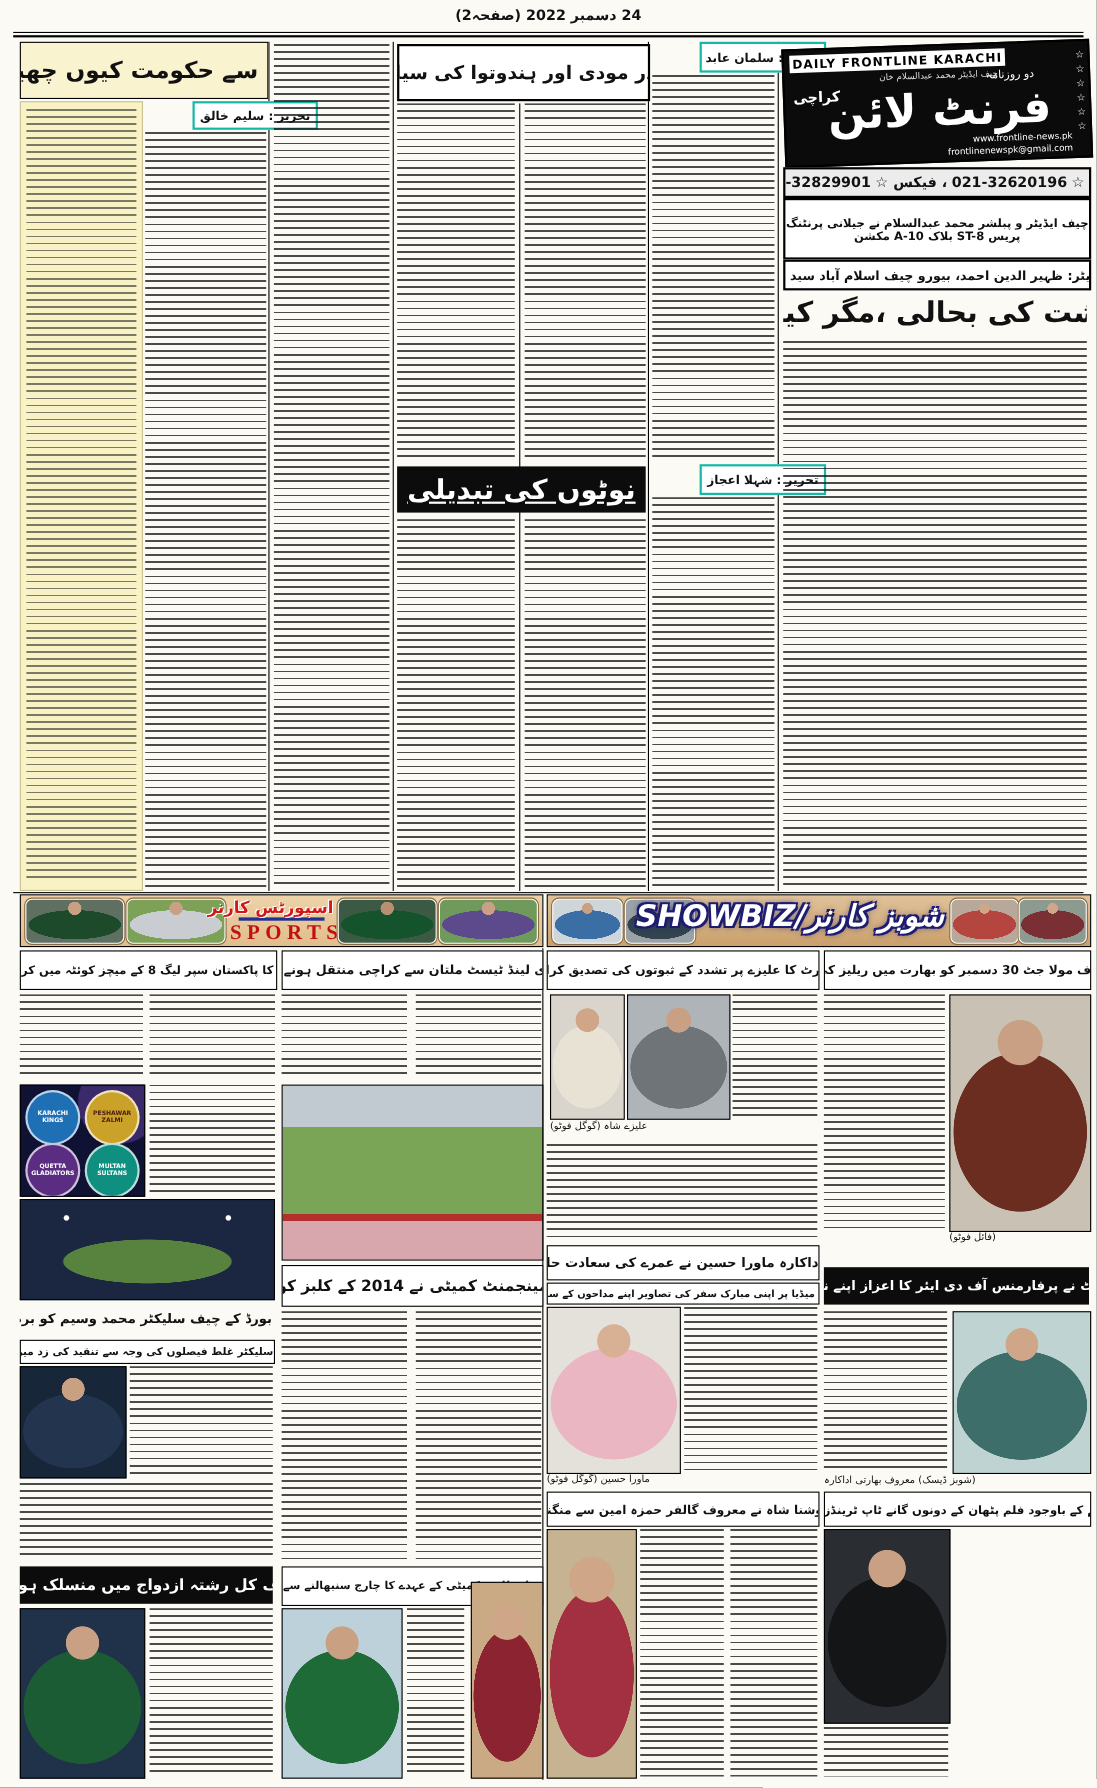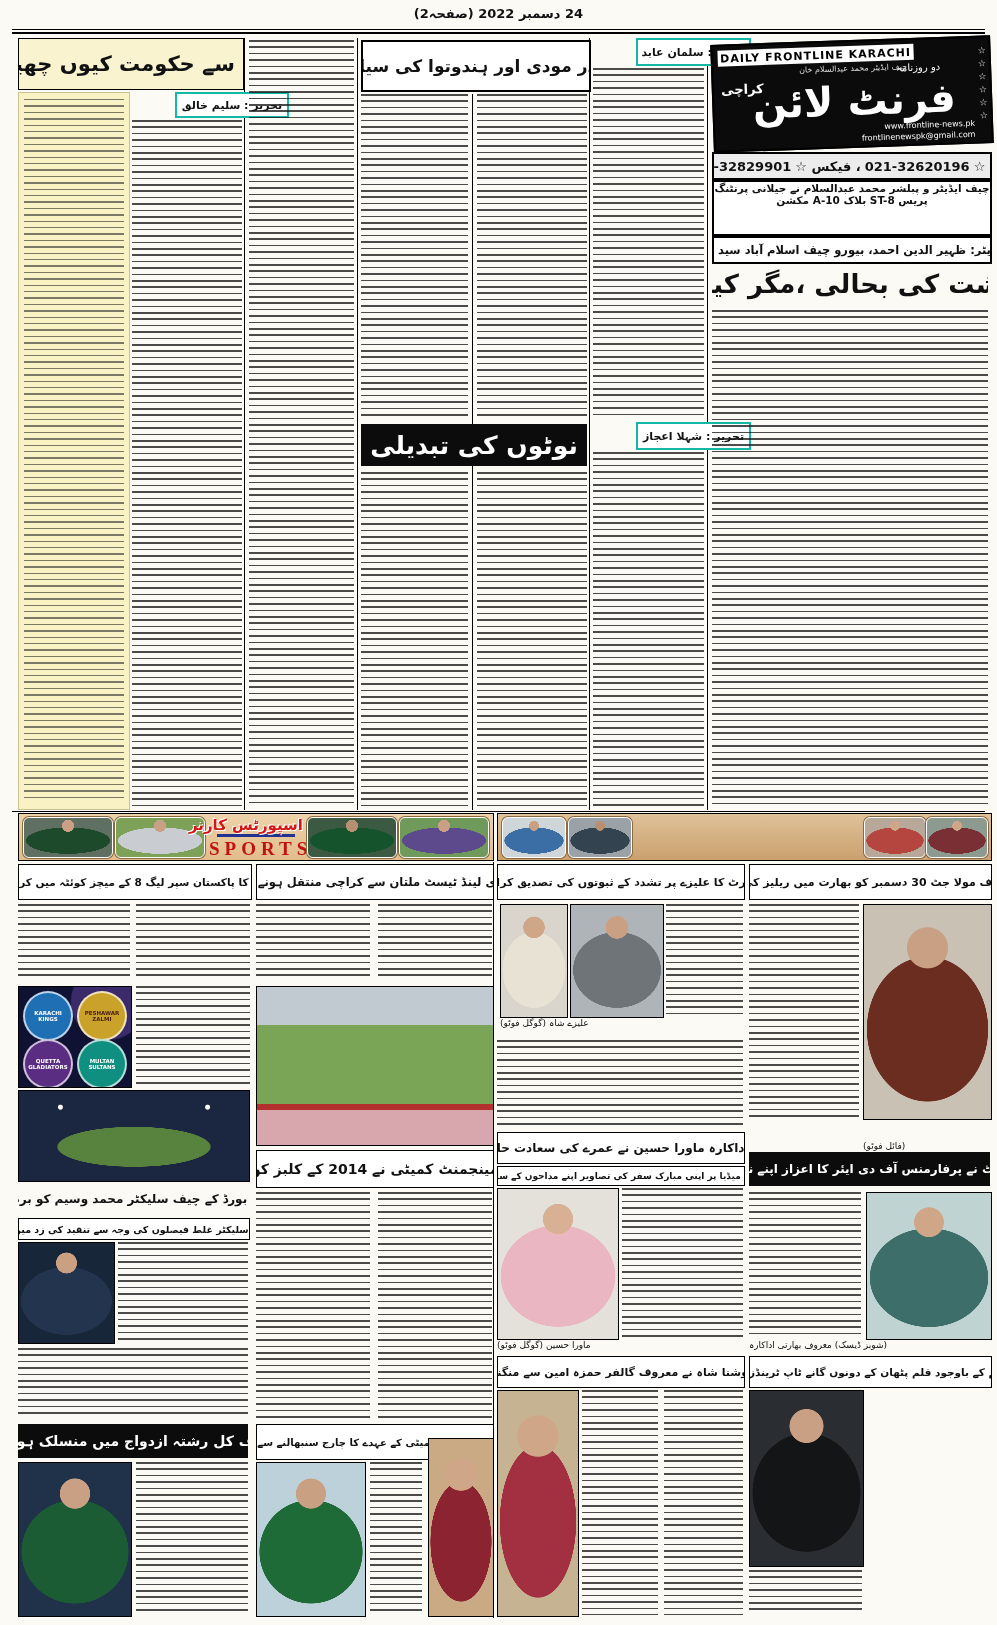--- a/index.html
+++ b/index.html
@@ -60,21 +60,21 @@
   </div>
   <div class="abs byline ur" style="left:132px;top:92px;width:110px;height:22px;">تحریر : سلیم خالق</div>
   <div class="abs sim" style="left:132px;top:120px;width:110px;height:688px;"></div>
 
   <div class="abs sim" style="left:249px;top:40px;width:105px;height:768px;"></div>
 
   <div class="abs hl ur box" style="left:361px;top:40px;width:226px;height:48px;font-size:17px;">نریندر مودی اور ہندوتوا کی سیاست</div>
   <div class="abs sim" style="left:361px;top:94px;width:107px;height:324px;"></div>
   <div class="abs sim" style="left:477px;top:94px;width:110px;height:324px;"></div>
 
-  <div class="abs hl ur inv" style="left:361px;top:424px;width:226px;height:42px;font-size:25px;">نوٹوں کی تبدیلی</div>
+  <div class="abs hl ur inv" style="left:361px;top:424px;width:226px;height:42px;font-size:25px;text-decoration:underline;">نوٹوں کی تبدیلی</div>
   <div class="abs sim" style="left:361px;top:472px;width:107px;height:336px;"></div>
   <div class="abs sim" style="left:477px;top:472px;width:110px;height:336px;"></div>
 
   <div class="abs byline ur" style="left:593px;top:38px;width:111px;height:24px;">تحریر : سلمان عابد</div>
   <div class="abs sim" style="left:593px;top:68px;width:111px;height:348px;"></div>
   <div class="abs byline ur" style="left:593px;top:422px;width:111px;height:24px;">تحریر : شہلا اعجاز</div>
   <div class="abs sim" style="left:593px;top:452px;width:111px;height:356px;"></div>
 
   <div class="abs mast" style="left:712px;top:40px;width:276px;height:104px;">
     <div class="abs" style="left:5px;top:4px;width:196px;height:16px;background:#fff;color:#000;
@@ -91,21 +91,21 @@
 
   <div class="abs ur" style="left:712px;top:152px;width:276px;height:24px;border:2px solid #000;background:#ececec;
        display:flex;align-items:center;justify-content:center;gap:4px;font-weight:bold;font-size:13px;white-space:nowrap;overflow:hidden;">
     <span>فون ☆</span>
     <span dir="ltr">021-32620196</span>
     <span>، فیکس ☆</span>
     <span dir="ltr">021-32829901</span>
   </div>
 
   <div class="abs ur" style="left:712px;top:180px;width:276px;height:52px;border:2px solid #000;background:#fff;
-       font-size:10.5px;font-weight:bold;display:flex;flex-direction:row;justify-content:center;gap:20px;text-align:center;overflow:hidden;">
+       font-size:10.5px;font-weight:bold;display:flex;flex-direction:column;justify-content:center;gap:20px;text-align:center;overflow:hidden;">
     <div>چیف ایڈیٹر و پبلشر محمد عبدالسلام نے جیلانی پرنٹنگ پریس ST-8 بلاک 10-A مکشن</div>
   </div>
 
   <div class="abs hl ur" style="left:712px;top:236px;width:276px;height:24px;border:2px solid #000;background:#fff;font-size:11.5px;">ایگزیکٹو ایڈیٹر: ظہیر الدین احمد، بیورو چیف اسلام آباد سید امام اے شاہ</div>
 
   <div class="abs hl ur" style="left:712px;top:264px;width:276px;height:40px;font-size:26px;">معیشت کی بحالی ،مگر کیسے؟</div>
   <div class="abs sim" style="left:712px;top:310px;width:276px;height:498px;"></div>
 
   <div class="abs" style="left:18px;top:813px;width:474px;height:46px;border:1px solid #000;
        background:linear-gradient(180deg,#edd2a9,#e2bd8c);">
@@ -117,20 +117,21 @@
       <div class="sports-en">SPORTS</div>
     </div>
     <div class="abs bph person" style="left:288px;top:3px;width:88px;height:39px;--bg:#3c5a43;--shirt:#14532b;--skin:#b98f72;"></div>
     <div class="abs bph person" style="left:380px;top:3px;width:88px;height:39px;--bg:#6f9a5b;--shirt:#5d4a8c;--skin:#c9a083;"></div>
   </div>
 
   <div class="abs" style="left:497px;top:813px;width:493px;height:46px;border:1px solid #000;
        background:linear-gradient(180deg,#dfc29a,#caa06c);">
     <div class="abs bph person" style="left:4px;top:3px;width:62px;height:39px;--bg:#cfd6da;--shirt:#3a6ea5;--skin:#c9a083;"></div>
     <div class="abs bph person" style="left:70px;top:3px;width:62px;height:39px;--bg:#9aa2a8;--shirt:#33434f;--skin:#b98f72;"></div>
+    <div class="abs showbiz-title ur" style="left:140px;top:4px;width:220px;font-size:27px;text-align:center;white-space:nowrap;">شوبز کارنر/SHOWBIZ</div>
     <div class="abs bph person" style="left:366px;top:3px;width:60px;height:39px;--bg:#b8a89a;--shirt:#b5453f;--skin:#d0a688;"></div>
     <div class="abs bph person" style="left:428px;top:3px;width:60px;height:39px;--bg:#8d9a8f;--shirt:#7a2f35;--skin:#d0a688;"></div>
   </div>
 
   <div class="abs vline" style="left:493px;top:862px;height:756px;"></div>
 
   <div class="abs hl ur thinbox" style="left:18px;top:864px;width:232px;height:34px;font-size:10.5px;">پی سی بی کا پاکستان سپر لیگ 8 کے میچز کوئٹہ میں کرانے کا اعلان</div>
   <div class="abs hl ur thinbox" style="left:256px;top:864px;width:236px;height:34px;font-size:11.5px;">پاک نیوزی لینڈ ٹیسٹ ملتان سے کراچی منتقل ہونے کا امکان</div>
 
   <div class="abs sim" style="left:18px;top:904px;width:112px;height:76px;"></div>
@@ -190,21 +191,21 @@
   <div class="abs sim" style="left:622px;top:1188px;width:121px;height:150px;"></div>
   <div class="abs cap ur" style="left:497px;top:1340px;width:120px;">ماورا حسین (گوگل فوٹو)</div>
 
   <div class="abs hl ur thinbox" style="left:497px;top:1356px;width:246px;height:30px;font-size:11px;">اداکارہ اوشنا شاہ نے معروف گالفر حمزہ امین سے منگنی کر لی</div>
   <div class="abs ph person" style="left:497px;top:1390px;width:80px;height:225px;--bg:#c6b391;--shirt:#a33040;--skin:#d0a688;"></div>
   <div class="abs sim" style="left:582px;top:1390px;width:76px;height:225px;"></div>
   <div class="abs sim" style="left:664px;top:1390px;width:79px;height:225px;"></div>
 
   <div class="abs sim" style="left:749px;top:904px;width:110px;height:214px;"></div>
   <div class="abs ph person" style="left:863px;top:904px;width:127px;height:214px;--bg:#c9c2b4;--shirt:#6b2d20;--skin:#c9a083;"></div>
-  <div class="abs cap ur" style="left:863px;top:1120px;width:127px;margin-top:21px;">(فائل فوٹو)</div>
+  <div class="abs cap ur" style="left:863px;top:1120px;width:127px;">(فائل فوٹو)</div>
 
   <div class="abs hl ur inv" style="left:749px;top:1152px;width:241px;height:34px;font-size:12px;">عالیہ بھٹ نے پرفارمنس آف دی ایئر کا اعزاز اپنے نام کر لیا</div>
   <div class="abs sim" style="left:749px;top:1192px;width:112px;height:146px;"></div>
   <div class="abs ph person" style="left:866px;top:1192px;width:124px;height:146px;--bg:#bfd4d2;--shirt:#3e6e6a;--skin:#d0a688;"></div>
   <div class="abs cap ur" style="left:749px;top:1340px;width:241px;">(شوبز ڈیسک) معروف بھارتی اداکارہ</div>
 
   <div class="abs hl ur thinbox" style="left:749px;top:1356px;width:241px;height:30px;font-size:10.5px;">بائیکاٹ مہم کے باوجود فلم پٹھان کے دونوں گانے ٹاپ ٹرینڈز میں شامل</div>
   <div class="abs ph person" style="left:749px;top:1390px;width:113px;height:175px;--bg:#2a2d31;--shirt:#141517;--skin:#c9a083;"></div>
   <div class="abs sim" style="left:749px;top:1570px;width:113px;height:45px;"></div>
 

